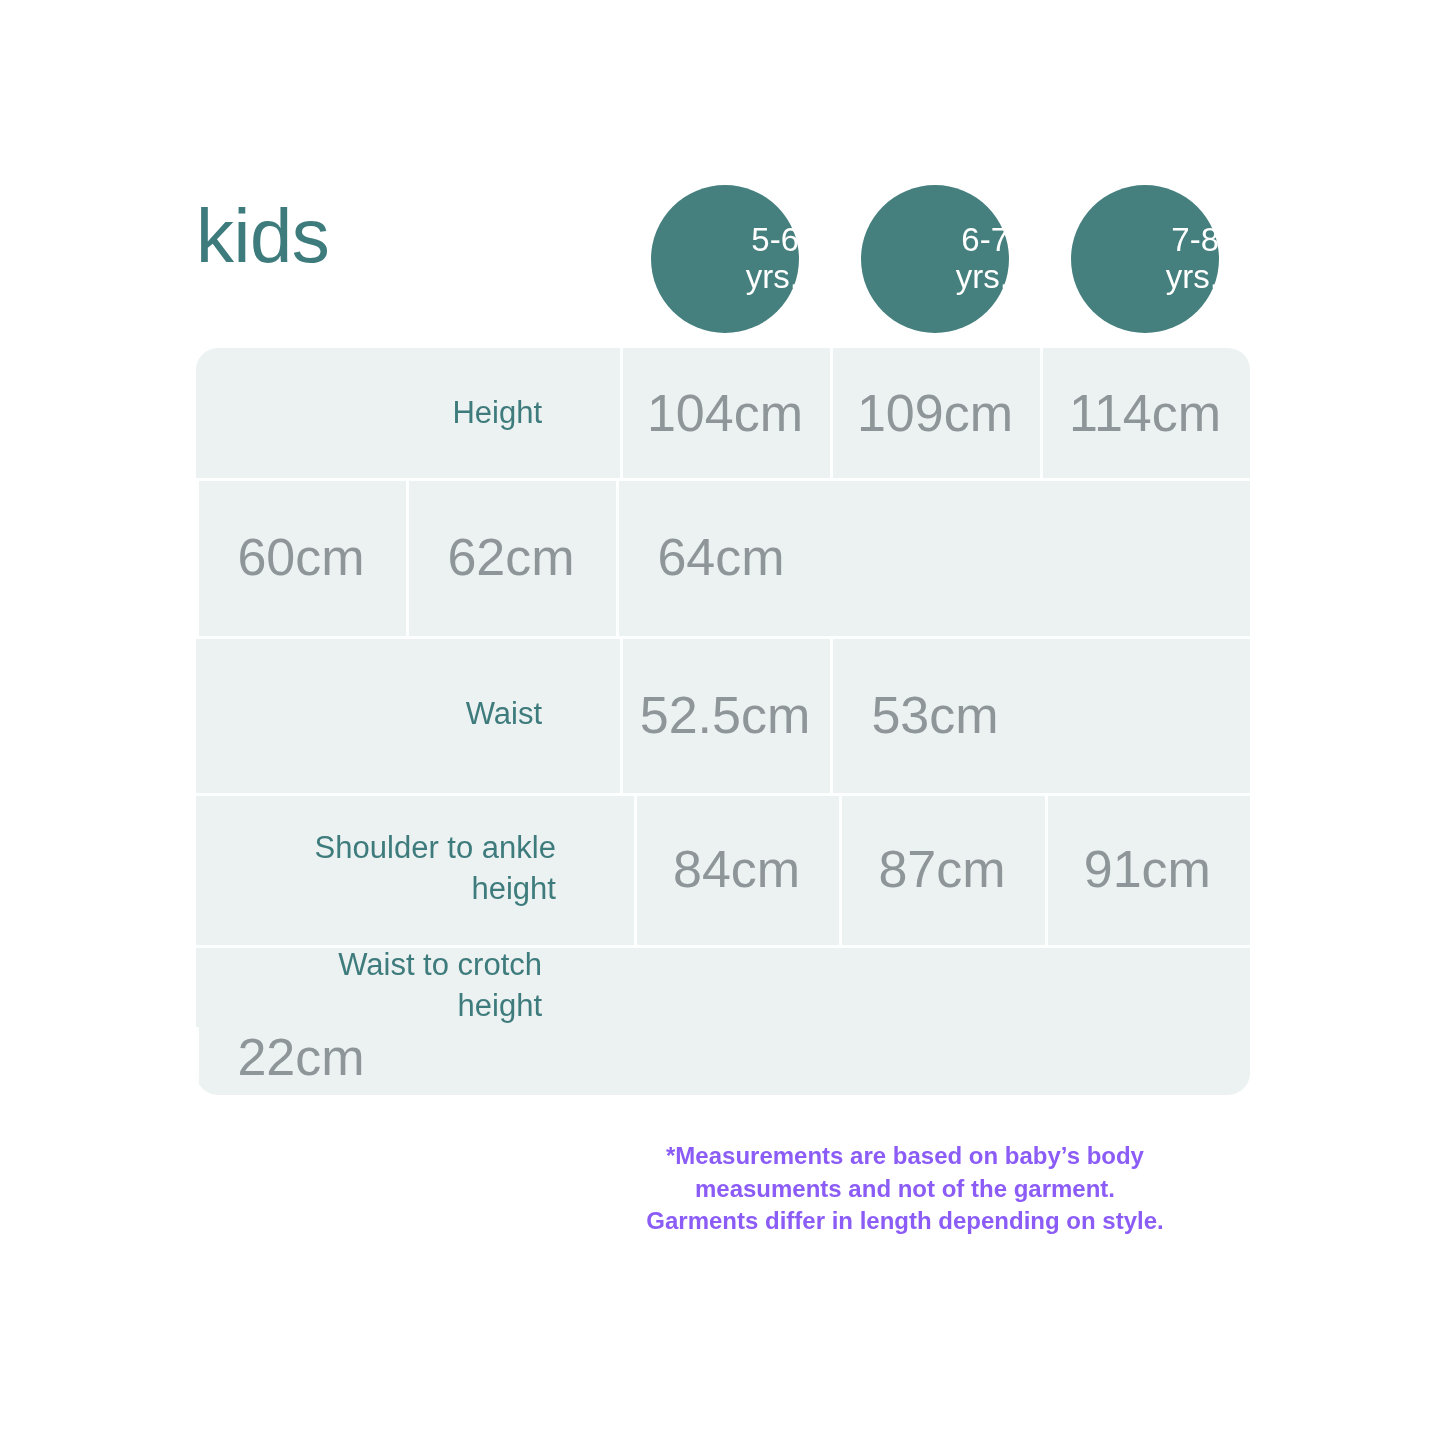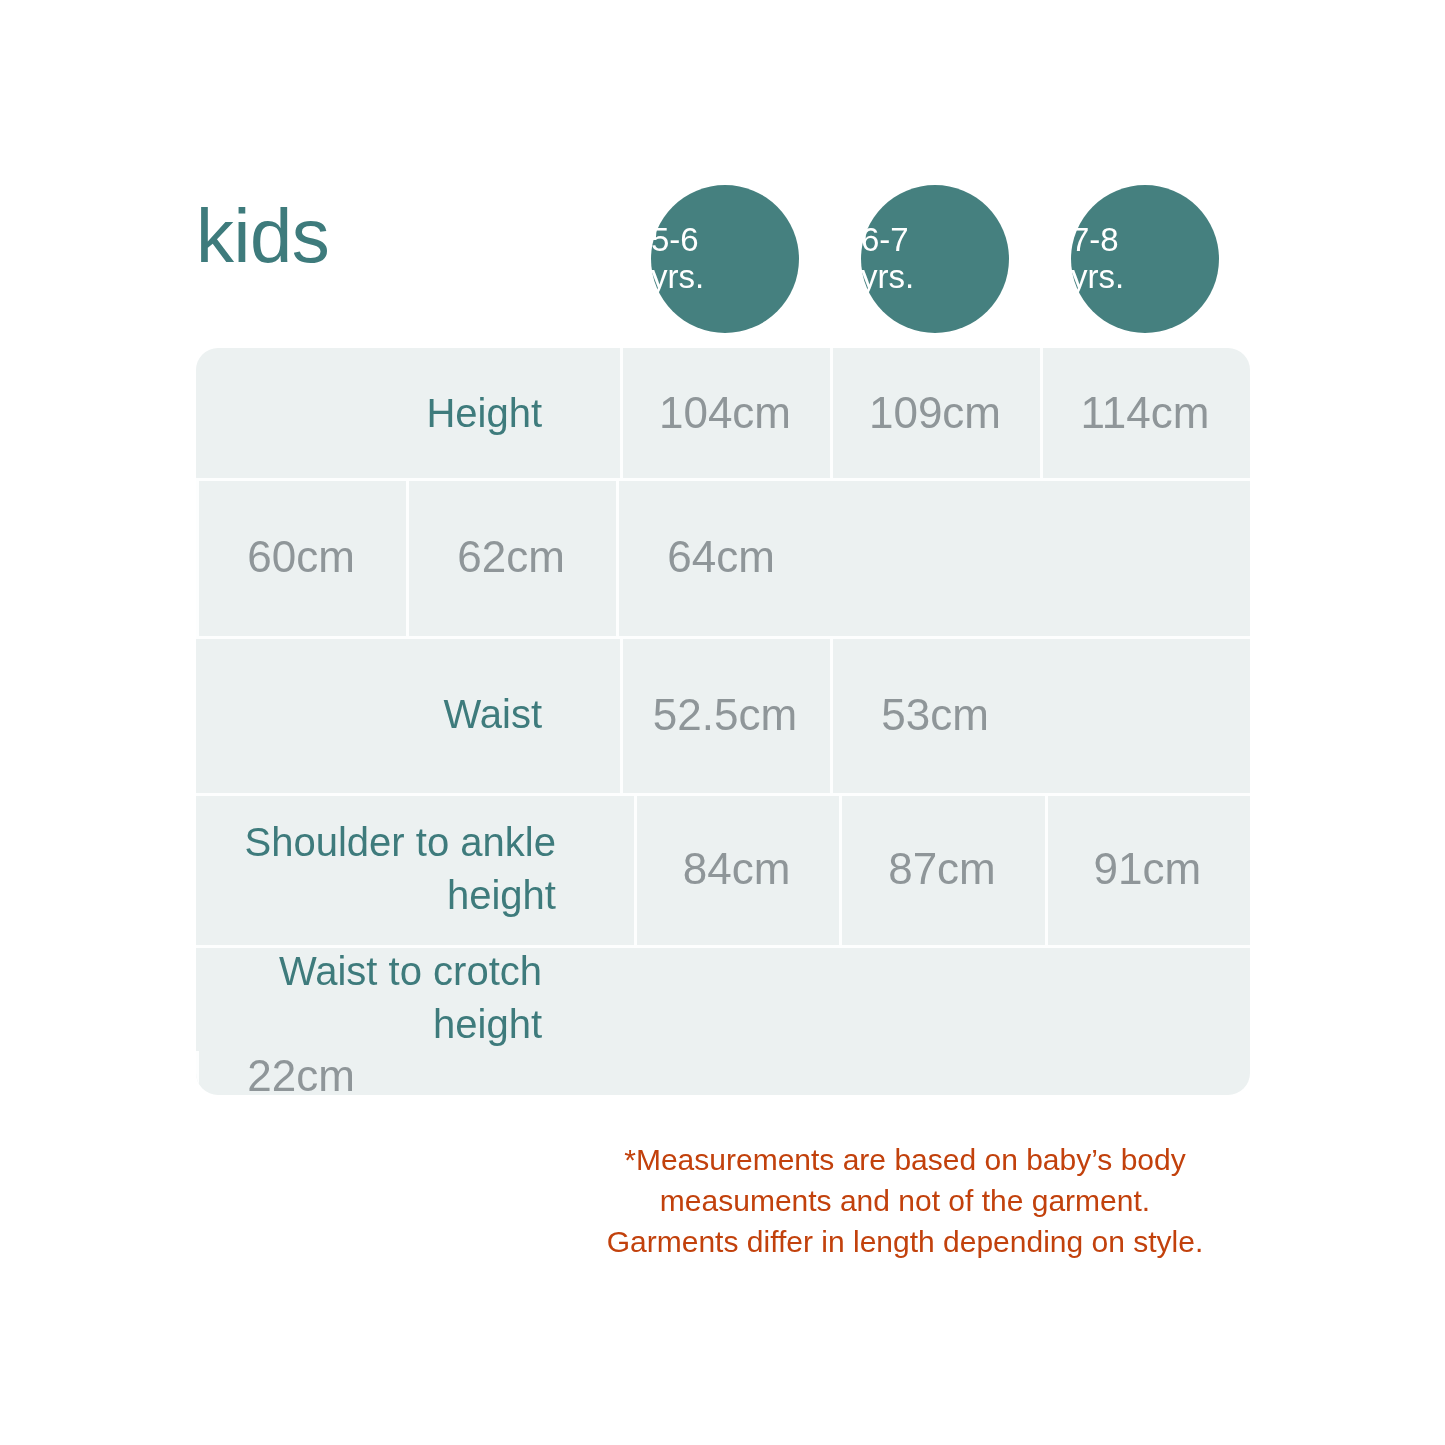--- a/index.html
+++ b/index.html
@@ -52,21 +52,21 @@
     justify-content: center;
   }
   .age-circle-inner {
     width: 148px;
     height: 148px;
     border-radius: 50%;
     background: #45807f;
     color: #ffffff;
     display: flex;
     flex-direction: column;
-    align-items: flex-start;
+    align-items: flex-end;
     justify-content: center;
     line-height: 1.12;
     font-size: 33px;
     font-weight: 400;
     text-align: center;
   }
   .age-circle-inner span { display: block; }
 
   
   #size-table {
@@ -102,55 +102,55 @@
 
   .cell-label {
     width: 424px;
     box-sizing: border-box;
     padding: 0 78px 0 24px;
     display: flex;
     align-items: center;
     justify-content: flex-end;
     text-align: right;
     color: #3e7b7c;
-    font-size: 40px;
+    font-size: 31px;
     font-weight: 400;
     line-height: 1.32;
   }
   .cell-value {
     width: 210px;
     box-sizing: border-box;
     display: flex;
     align-items: center;
     justify-content: center;
     color: #8f9699;
-    font-size: 44px;
+    font-size: 52px;
     font-weight: 300;
     position: relative;
   }
   .cell-value::before {
     content: "";
     position: absolute;
     left: 0;
     top: 0;
     height: 100%;
     width: 3px;
     background: #fdfefe;
   }
 
   
   #footnote {
     position: absolute;
     left: 560px;
     top: 1140px;
     width: 690px;
     text-align: center;
-    color: #c2410c;
-    font-size: 30px;
-    font-weight: 400;
+    color: #8b5cf6;
+    font-size: 24px;
+    font-weight: 700;
     line-height: 1.36;
   }
   #footnote div { display: block; }
 </style>
 </head>
 <body>
 
 <div id="page">
 
   <div id="chart-title">kids</div>

